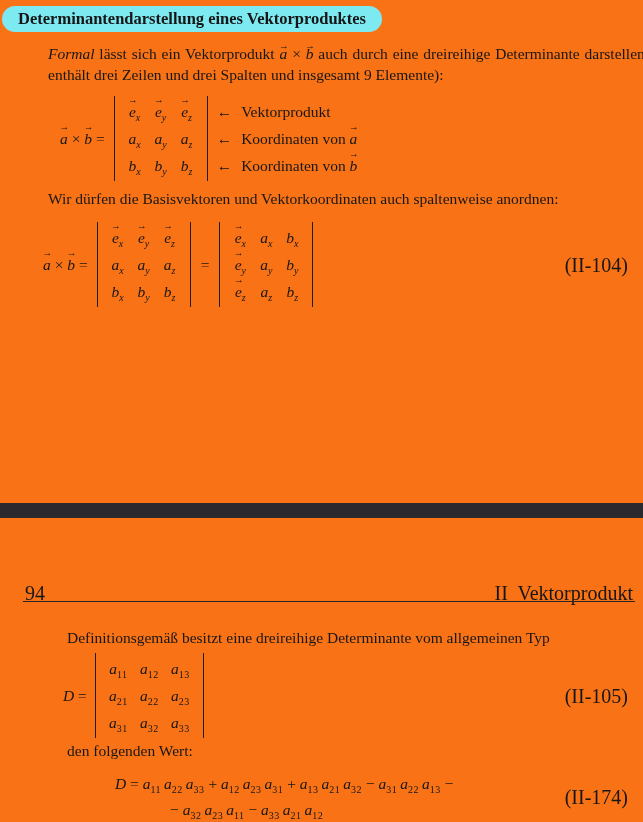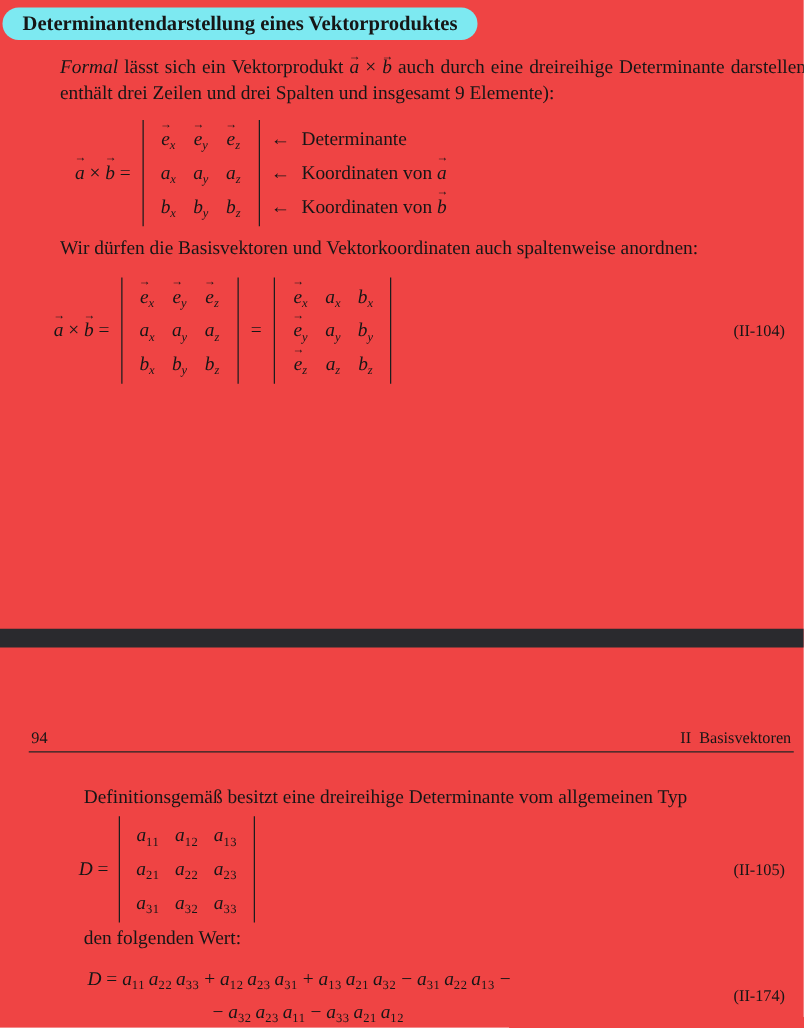--- a/index.html
+++ b/index.html
@@ -4,21 +4,21 @@
 <style>
   * { box-sizing: border-box; margin: 0; padding: 0; }
   html, body { width: 643px; height: 822px; }
   body {
     background: #ffffff;
     font-family: "Liberation Serif", serif;
     color: #161616;
     position: relative;
     overflow: hidden;
   }
-  .sheet { position: absolute; inset: 0; background: #ef4444; font-family: Liberation Serif, serif; }
+  .sheet { position: absolute; inset: 0; background: #f97316; font-family: Liberation Serif, serif; }
 
   
   .pill {
     position: absolute; left: 2px; top: 6px;
     height: 26px; line-height: 26px;
     padding: 0 16px;
     border-radius: 14px;
     font-weight: bold; font-size: 16.5px;
     background: var(--hl, #7de9f1);
     white-space: nowrap;
@@ -64,44 +64,44 @@
   
   .eq { position: absolute; display: flex; align-items: center; font-size: 15.5px; }
   .eq1 { left: 60px; top: 96px; }
   .eq1 .lhs { margin-right: 9px; }
   .eq2 { left: 43px; top: 222px; right: 0; }
   .eq2 .lhs { margin-right: 9px; }
   .eq2 .mid { margin: 0 10px; }
   .eq3 { left: 63px; top: 653px; right: 0; }
   .eq3 .lhs { margin-right: 8px; }
   .eq4 { left: 70px; top: 771px; right: 0; display: block; }
-  .eqline { height: 26px; line-height: 26px; white-space: pre; }
+  .eqline { height: 26px; line-height: 26px; white-space: pre; margin-left: 45px; }
   .eqline.line2 { margin-left: 100px; }
   .eqlabel {
     position: absolute; right: 15px; top: 50%;
-    transform: translateY(-50%); font-size: 13px;
+    transform: translateY(-50%); font-size: 20px;
   }
 
   
   .annots { display: flex; flex-direction: column; margin-left: 9px; }
   .annot-row { height: 27px; display: flex; align-items: center; }
   .annot-arrow { margin-right: 9px; }
 
   
   .sepbar {
     position: absolute; left: 0; top: 503px;
     width: 100%; height: 15px;
     background: var(--bar, #2a2a2e);
   }
 
   
   .pagehead {
     position: absolute; left: 25px; right: 10px; top: 582px;
     display: flex; justify-content: space-between;
-    font-size: 13px;
+    font-size: 20px;
   }
   .pagehead span { white-space: pre; }
   .headrule {
     position: absolute; left: 23px; right: 8px; top: 601px;
     border-top: 1.4px solid #252525;
   }
 </style>
 </head>
 <body>
 
@@ -146,21 +146,21 @@
             <span class="mi"><span class="vecwrap"><span class="mb">b</span></span><sub class="ms var">y</sub></span>
           </span>
           <span class="det-cell">
             <span class="mi"><span class="vecwrap"><span class="mb">b</span></span><sub class="ms var">z</sub></span>
           </span>
         </span>
       </span>
     <span class="annots">
         <span class="annot-row">
           <span class="annot-arrow">←</span>
-          <span class="run">Determinante</span>
+          <span class="run">Vektorprodukt</span>
         </span>
         <span class="annot-row">
           <span class="annot-arrow">←</span>
           <span class="run">Koordinaten von </span>
           <span class="mi"><span class="vecwrap"><span class="vec-arrow">→</span><span class="mb">a</span></span></span>
         </span>
         <span class="annot-row">
           <span class="annot-arrow">←</span>
           <span class="run">Koordinaten von </span>
           <span class="mi"><span class="vecwrap"><span class="vec-arrow">→</span><span class="mb">b</span></span></span>
@@ -243,21 +243,21 @@
           </span>
         </span>
       </span>
     <span class="eqlabel">(II-104)</span>
   </div>
 
   <div class="sepbar"></div>
 
   <div class="pagehead">
     <span>94</span>
-    <span>II  Basisvektoren</span>
+    <span>II  Vektorprodukt</span>
   </div>
   <div class="headrule"></div>
 
   <p class="para p3">Definitionsgemäß besitzt eine dreireihige Determinante vom allgemeinen Typ</p>
 
   <div class="eq eq3">
     <span class="lhs"><span class="mi"><span class="vecwrap"><span class="mb">D</span></span></span><span class="run"> =</span></span>
     <span class="det det-wide">
         <span class="det-row">
           <span class="det-cell">

